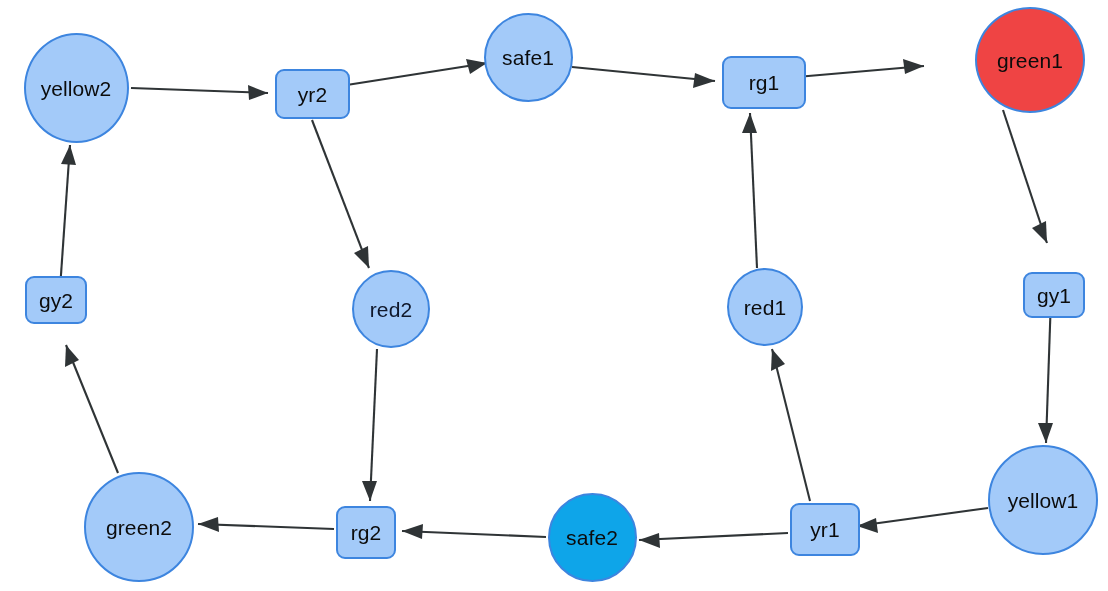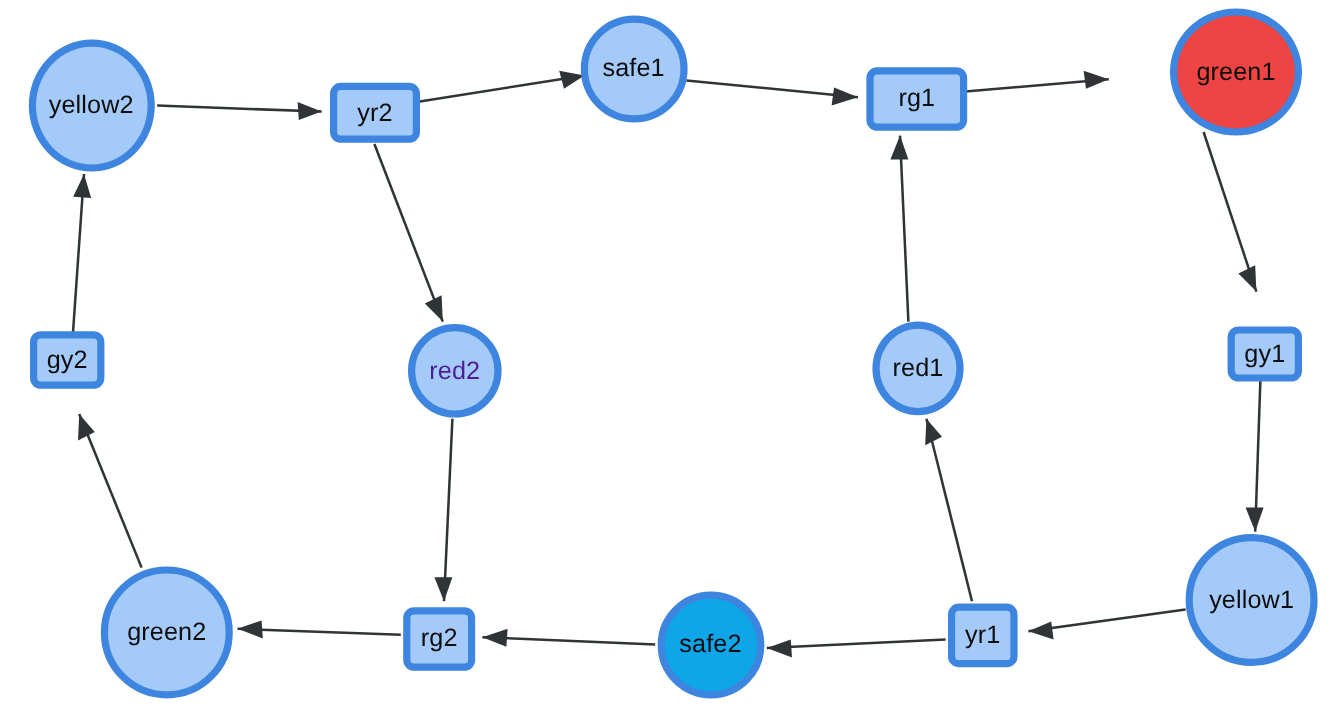--- a/index.html
+++ b/index.html
@@ -34,21 +34,21 @@
     fill: #2f3436;
     stroke: none;
   }
   .node {
     position: absolute;
     box-sizing: border-box;
     display: flex;
     align-items: center;
     justify-content: center;
     background: #a3caf9;
-    border: 6px solid #c2410c;
+    border: 2px solid #c2410c;
     color: #0c0c0c;
     font-family: "Liberation Sans", sans-serif;
     font-size: 21px;
     line-height: 1;
     letter-spacing: 0.1px;
     white-space: nowrap;
     z-index: 2;
   }
   .node.circle {
     border-radius: 50%;
@@ -148,33 +148,33 @@
       </div>
       <div class="node circle" style="left: 975px; top: 7px; width: 110px; height: 106px; background: #ef4444; border-color: rgb(61, 133, 223); color: rgb(12, 12, 12);">
         <span class="node-label">green1</span>
       </div>
       <div class="node rounded" style="left: 1023px; top: 249px; width: 62px; height: 46px; background: rgb(163, 202, 249); border-color: rgb(61, 133, 223); color: rgb(12, 12, 12); margin-top: 23px;">
         <span class="node-label">gy1</span>
       </div>
       <div class="node circle" style="left: 988px; top: 445px; width: 110px; height: 110px; background: rgb(163, 202, 249); border-color: rgb(61, 133, 223); color: rgb(12, 12, 12);">
         <span class="node-label">yellow1</span>
       </div>
-      <div class="node rounded" style="left: 790px; top: 502.5px; width: 58px; height: 53px; background: rgb(163, 202, 249); border-color: rgb(61, 133, 223); color: rgb(12, 12, 12);">
+      <div class="node rounded" style="left: 790px; top: 502.5px; width: 70px; height: 53px; background: rgb(163, 202, 249); border-color: rgb(61, 133, 223); color: rgb(12, 12, 12);">
         <span class="node-label">yr1</span>
       </div>
       <div class="node circle" style="left: 727px; top: 268px; width: 76px; height: 78px; background: rgb(163, 202, 249); border-color: rgb(61, 133, 223); color: rgb(12, 12, 12);">
         <span class="node-label">red1</span>
       </div>
       <div class="node circle" style="left: 547.5px; top: 492.5px; width: 89px; height: 89px; background: #0ea5e9; border-color: rgb(61, 133, 223); color: rgb(12, 12, 12);">
         <span class="node-label">safe2</span>
       </div>
       <div class="node rounded" style="left: 336px; top: 505.5px; width: 60px; height: 53px; background: rgb(163, 202, 249); border-color: rgb(61, 133, 223); color: rgb(12, 12, 12);">
         <span class="node-label">rg2</span>
       </div>
-      <div class="node circle" style="left: 340px; top: 270px; width: 78px; height: 78px; background: rgb(163, 202, 249); border-color: rgb(61, 133, 223); color: #4c1d95;">
+      <div class="node circle" style="left: 352px; top: 270px; width: 78px; height: 78px; background: rgb(163, 202, 249); border-color: rgb(61, 133, 223); color: #0f172a;">
         <span class="node-label">red2</span>
       </div>
       <div class="node circle" style="left: 84px; top: 472px; width: 110px; height: 110px; background: rgb(163, 202, 249); border-color: rgb(61, 133, 223); color: rgb(12, 12, 12);">
         <span class="node-label">green2</span>
       </div>
       <div class="node rounded" style="left: 25px; top: 276px; width: 62px; height: 48px; background: rgb(163, 202, 249); border-color: rgb(61, 133, 223); color: rgb(12, 12, 12);">
         <span class="node-label">gy2</span>
       </div>
     </div>
 

